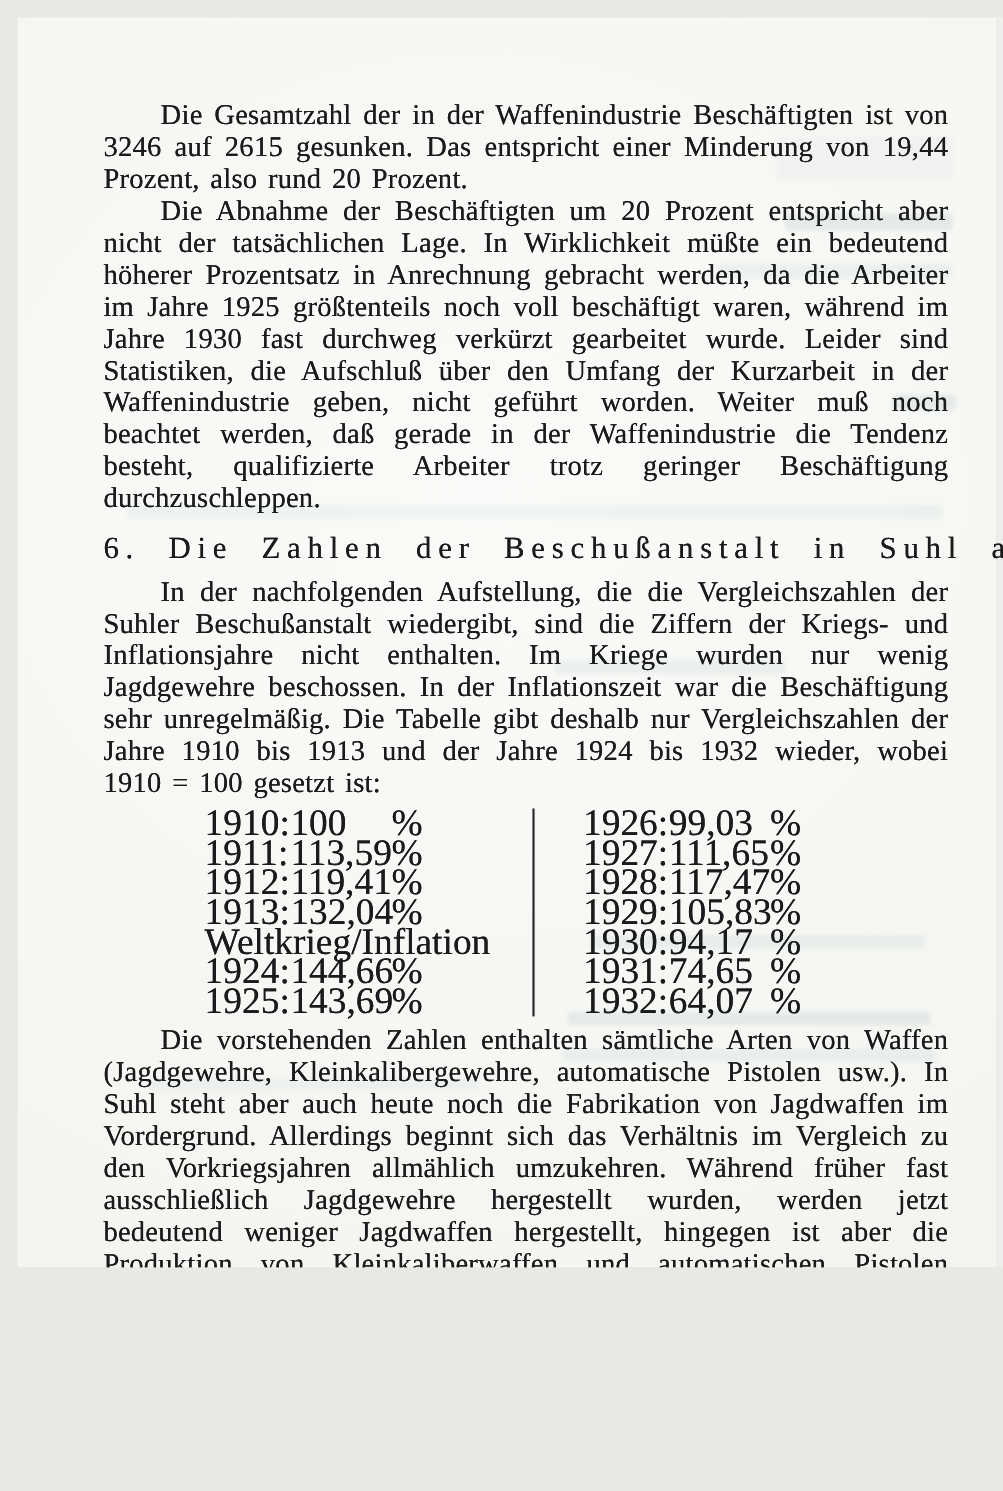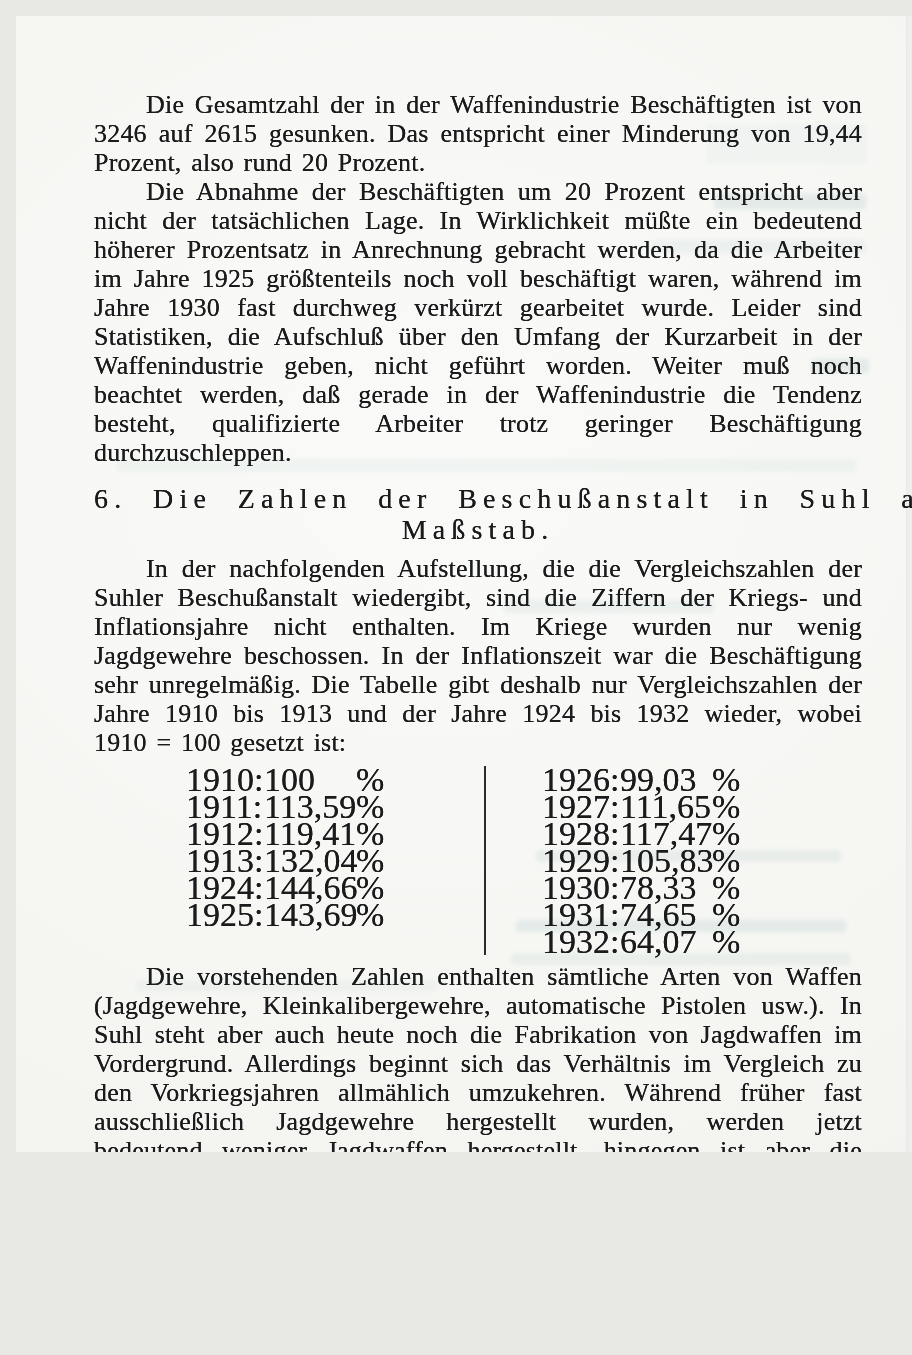--- a/index.html
+++ b/index.html
@@ -48,21 +48,21 @@
     line-height:31px;
     text-shadow:0 0 .6px currentColor;
   }
   .hl{display:block;white-space:nowrap;}
   .datatable{
     display:flex;margin:9px 0 7px 0;
     font-size:34px;text-shadow:0 0 .4px currentColor;
   }
   .col{box-sizing:border-box;}
   .col-left{width:392px;padding-left:92px;border-right:2px solid #2b2c2e;}
-  .col-right{flex:1;padding-left:56px;}
+  .col-right{flex:1;padding-left:44px;}
   .trow{display:flex;height:27px;line-height:27px;align-items:baseline;white-space:nowrap;}
   .yr{display:inline-block;min-width:78px;}
   .val{display:inline-block;width:92px;}
   .col-right .val{text-align:left;padding-right:10px;box-sizing:border-box;}
   .pagenum{
     position:absolute;left:80px;top:1236px;
     font-size:26px;letter-spacing:1px;
     text-shadow:0 0 .6px currentColor;
   }
 </style>
@@ -86,21 +86,20 @@
   <div class="bm bm10"></div>
   <div class="bm bm11"></div>
 
   <div class="content">
 
     <p class="body">Die Gesamtzahl der in der Waffenindustrie Beschäftigten ist von 3246 auf 2615 gesunken. Das entspricht einer Minderung von 19,44 Prozent, also rund 20 Prozent.</p>
     <p class="body">Die Abnahme der Beschäftigten um 20 Prozent entspricht aber nicht der tatsächlichen Lage. In Wirklichkeit müßte ein bedeutend höherer Prozentsatz in Anrechnung gebracht werden, da die Arbeiter im Jahre 1925 größtenteils noch voll beschäftigt waren, während im Jahre 1930 fast durchweg verkürzt gearbeitet wurde. Leider sind Statistiken, die Aufschluß über den Umfang der Kurzarbeit in der Waffenindustrie geben, nicht geführt worden. Weiter muß noch beachtet werden, daß gerade in der Waffenindustrie die Tendenz besteht, qualifizierte Arbeiter trotz geringer Beschäftigung durchzuschleppen.</p>
 
     <h2 class="heading">
       <span class="hl">6. Die Zahlen der Beschußanstalt in Suhl als</span>
-      <span class="hl">Maßstab.</span>
     </h2>
 
     <p class="body">In der nachfolgenden Aufstellung, die die Vergleichszahlen der Suhler Beschußanstalt wiedergibt, sind die Ziffern der Kriegs- und Inflationsjahre nicht enthalten. Im Kriege wurden nur wenig Jagdgewehre beschossen. In der Inflationszeit war die Beschäftigung sehr unregelmäßig. Die Tabelle gibt deshalb nur Vergleichszahlen der Jahre 1910 bis 1913 und der Jahre 1924 bis 1932 wieder, wobei 1910 = 100 gesetzt ist:</p>
 
     <div class="datatable">
       <div class="col col-left">
         <div class="trow">
             <span class="yr">1910:</span>
             <span class="val">100</span>
             <span class="pct">%</span>
@@ -112,20 +111,25 @@
           </div>
         <div class="trow">
             <span class="yr">1912:</span>
             <span class="val">119,41</span>
             <span class="pct">%</span>
           </div>
         <div class="trow">
             <span class="yr">1913:</span>
             <span class="val">132,04</span>
             <span class="pct">%</span>
+          </div>
+        <div class="trow">
+            <span class="yr">Weltkrieg/Inflation</span>
+            <span class="val"></span>
+            <span class="pct"></span>
           </div>
         <div class="trow">
             <span class="yr">1924:</span>
             <span class="val">144,66</span>
             <span class="pct">%</span>
           </div>
         <div class="trow">
             <span class="yr">1925:</span>
             <span class="val">143,69</span>
             <span class="pct">%</span>
@@ -147,21 +151,21 @@
             <span class="val">117,47</span>
             <span class="pct">%</span>
           </div>
         <div class="trow">
             <span class="yr">1929:</span>
             <span class="val">105,83</span>
             <span class="pct">%</span>
           </div>
         <div class="trow">
             <span class="yr">1930:</span>
-            <span class="val">78,33</span>
+            <span class="val">94,17</span>
             <span class="pct">%</span>
           </div>
         <div class="trow">
             <span class="yr">1931:</span>
             <span class="val">74,65</span>
             <span class="pct">%</span>
           </div>
         <div class="trow">
             <span class="yr">1932:</span>
             <span class="val">64,07</span>

